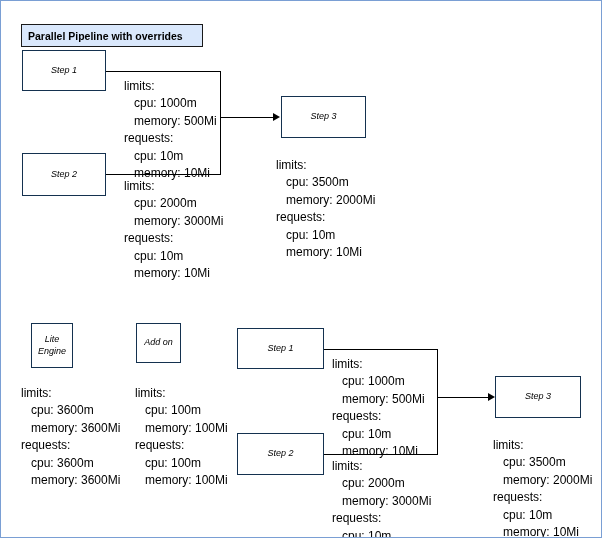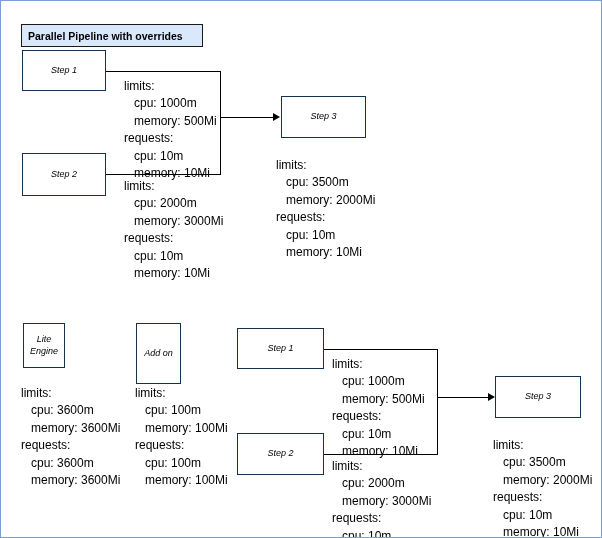--- a/index.html
+++ b/index.html
@@ -103,24 +103,24 @@
    memory: 10Mi</div>
 
   <div class="res-label" style="left:275px; top:156px;">limits:
    cpu: 3500m
    memory: 2000Mi
 requests:
    cpu: 10m
    memory: 10Mi</div>
 
 
-  <div class="node-box" style="left:22px; top:322px; width:42px; height:45px; white-space:pre;">Lite
+  <div class="node-box" style="left:30px; top:322px; width:42px; height:45px; white-space:pre;">Lite
 Engine</div>
 
-  <div class="node-box" style="left:135px; top:322px; width:45px; height:61px;">Add on</div>
+  <div class="node-box" style="left:135px; top:322px; width:45px; height:40px;">Add on</div>
 
   <div class="node-box" style="left:236px; top:327px; width:87px; height:41px;">Step 1</div>
 
   <div class="node-box" style="left:236px; top:432px; width:87px; height:42px;">Step 2</div>
 
   <div class="node-box" style="left:494px; top:375px; width:86px; height:42px;">Step 3</div>
 
   <div class="connector h-line" style="left:323px; top:348px; width:114px;"></div>
   <div class="connector v-line" style="left:436px; top:348px; height:48px;"></div>
   <div class="connector h-line" style="left:323px; top:453px; width:114px;"></div>

